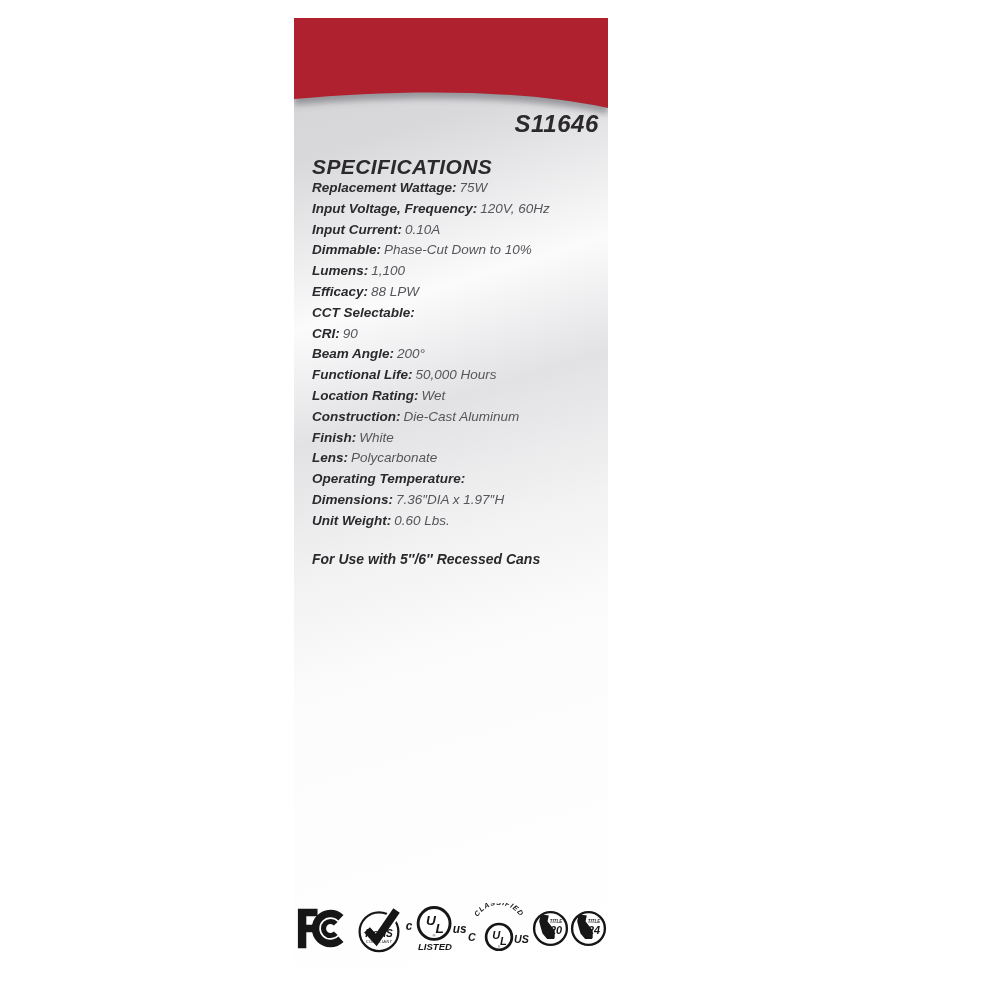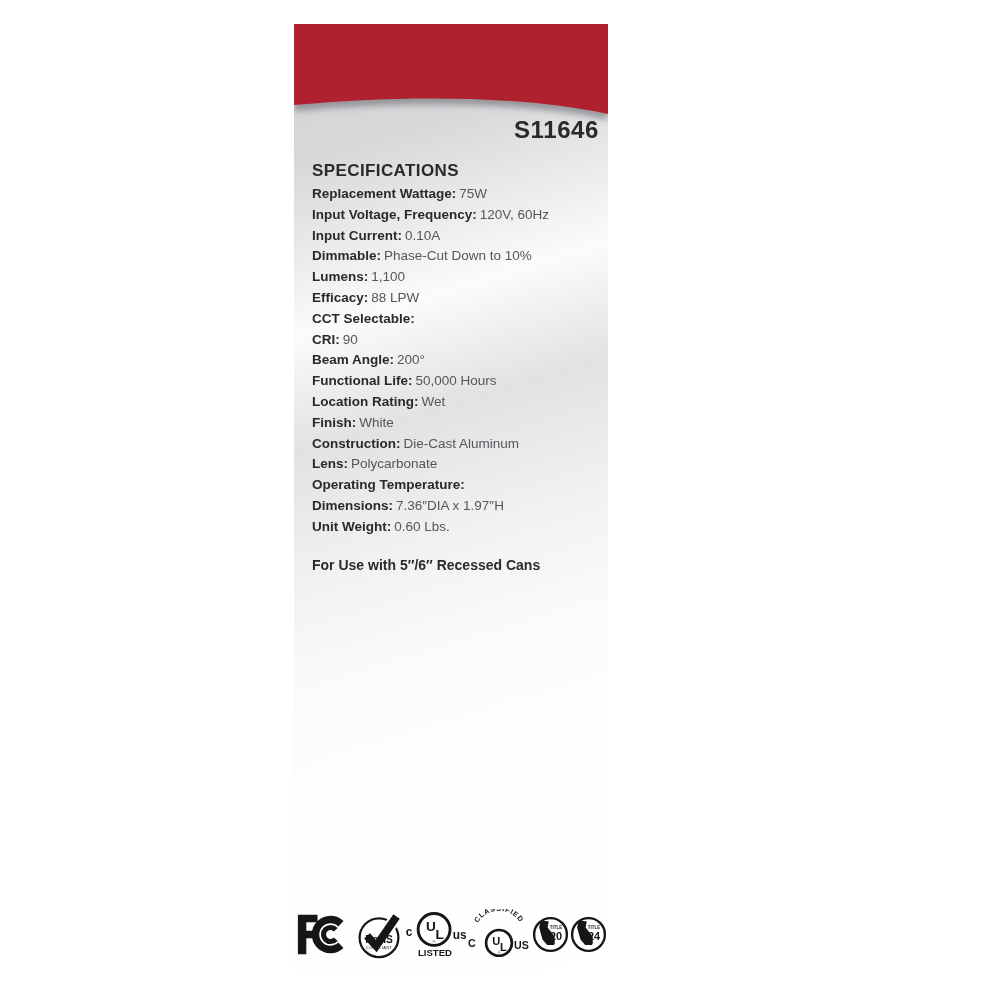--- a/index.html
+++ b/index.html
@@ -1,34 +1,35 @@
 <!DOCTYPE html>
 <html><head>
 <meta charset="utf-8">
 <style>
   html,body { margin:0; padding:0; }
   body {
     width:1000px; height:1000px; background:#ffffff; position:relative;
     font-family:"Liberation Sans", sans-serif; overflow:hidden;
   }
   .panel {
-    position:absolute; left:294px; top:24px; width:314px; height:951px;
+    position:absolute; left:294px; top:18px; width:314px; height:951px;
     overflow:hidden;
     background: linear-gradient(163deg,
       #d0d0d2 0%, #d9d9db 14%, #fbfbfc 30%, #e2e2e4 41%,
       #f2f2f3 54%, #fcfcfd 66%, #ffffff 100%);
+    font-style: italic;
   }
   .header-svg { position:absolute; top:0; left:0; display:block; }
   .product-code {
     position:absolute; top:92px; right:9px;
     font-size:24px; font-weight:bold; letter-spacing:0.6px; color:#2b292c;
   }
   .section-title {
     position:absolute; top:137px; left:18px;
-    font-size:17px; font-weight:bold; letter-spacing:0.4px; color:#2b292c;
+    font-size:21px; font-weight:bold; letter-spacing:0.4px; color:#2b292c;
   }
   .specs { position:absolute; top:160px; left:18px; right:4px; }
   .spec-row { font-size:13.5px; line-height:20.8px; white-space:nowrap; }
   .spec-label { font-weight:bold; color:#2b292c; padding-right:3px; }
   .spec-value { color:#56555a; }
   .spec-row.wrap .spec-value { display:block; line-height:17px; margin:-2px 0 4px 0; }
   .usage-note { margin-top:19px; font-size:14px; font-weight:bold; color:#2b292c; white-space:nowrap; }
   .cert-row {
     position:absolute; left:0; right:0; bottom:16px;
     display:flex; justify-content:center; align-items:center; gap:1px;
@@ -75,23 +76,23 @@
   <div class="spec-row wrap"><span class="spec-label">CCT Selectable:</span></div>
 
   <div class="spec-row"><span class="spec-label">CRI:</span><span class="spec-value">90</span></div>
 
   <div class="spec-row"><span class="spec-label">Beam Angle:</span><span class="spec-value">200°</span></div>
 
   <div class="spec-row"><span class="spec-label">Functional Life:</span><span class="spec-value">50,000 Hours</span></div>
 
   <div class="spec-row"><span class="spec-label">Location Rating:</span><span class="spec-value">Wet</span></div>
 
+  <div class="spec-row"><span class="spec-label">Construction:</span><span class="spec-value">Die-Cast Aluminum</span></div>
+
   <div class="spec-row"><span class="spec-label">Finish:</span><span class="spec-value">White</span></div>
-
-  <div class="spec-row"><span class="spec-label">Construction:</span><span class="spec-value">Die-Cast Aluminum</span></div>
 
   <div class="spec-row"><span class="spec-label">Lens:</span><span class="spec-value">Polycarbonate</span></div>
 
   <div class="spec-row wrap"><span class="spec-label">Operating Temperature:</span></div>
 
   <div class="spec-row"><span class="spec-label">Dimensions:</span><span class="spec-value">7.36″DIA x  1.97″H</span></div>
 
   <div class="spec-row"><span class="spec-label">Unit Weight:</span><span class="spec-value">0.60 Lbs.</span></div>
 </div>
     <div class="usage-note">For Use with 5″/6″ Recessed Cans</div>

